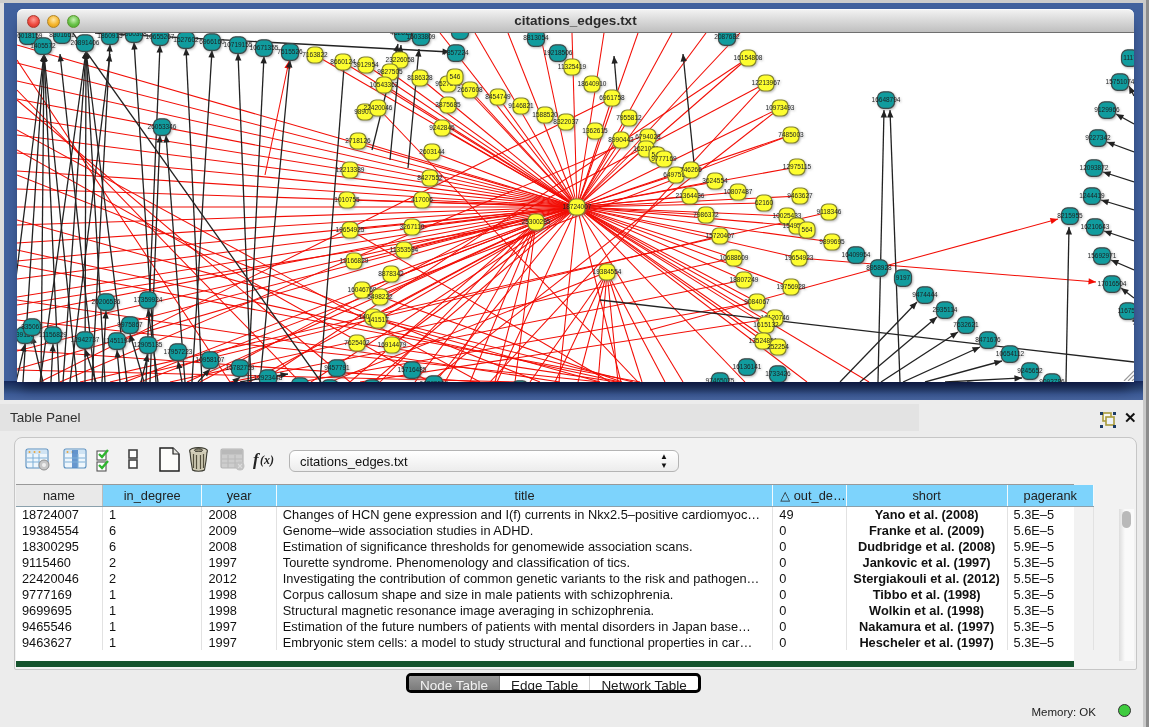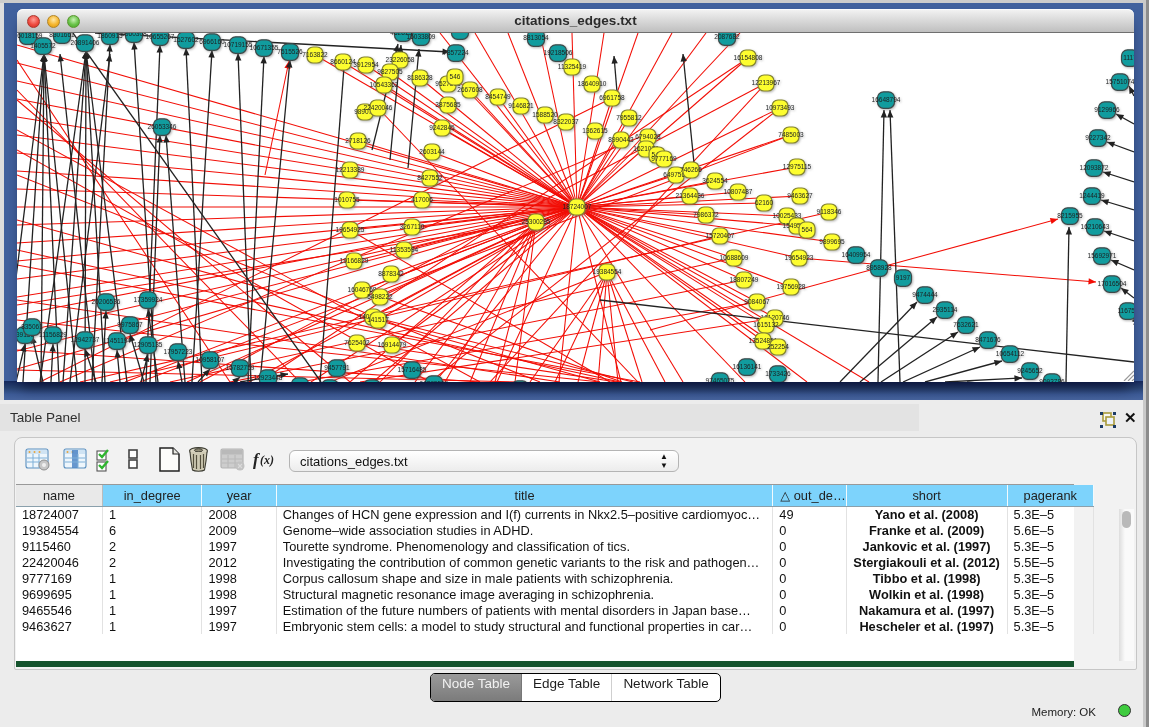--- a/index.html
+++ b/index.html
@@ -38,21 +38,21 @@
 th { height:21px; font-weight:normal; font-size:12.8px; color:#222; background:#7dd3fc;
    border-right:1px solid #f2fafd; border-bottom:1px solid #8aa0ac; padding:0; }
 th.c0 { background:#e9e9e9; border-right:1px solid #bbb; }
 td { height:16px; color:#111; padding:0 0 0 6px; white-space:nowrap; overflow:hidden; border-right:1px solid #e2e2e2; }
 td.c1,td.c2 { } 
 .c0 { width:86px; } .c1 { width:99px; } .c2 { width:74px; } .c3 { width:494px; }
 .c4 { width:73px; } .c5 { width:160px;margin-top:29px; } .c6 { width:86px; }
 td.c5 { text-align:center; padding:0;font-weight:bold; }
 #vscroll { position:absolute; left:1104px; top:71px; width:15px; height:152px; background:linear-gradient(90deg,#ddd,#fafafa 40%,#fafafa); }
 #vthumb { position:absolute; left:3px; top:2px; width:9px; height:17px; border-radius:5px; background:#b9b9b9; }
-#tabs { position:absolute; left:430px; top:273px; height:29px; display:flex; border:1px solid #000000; border-radius:5px; overflow:hidden; background:#fff; }
+#tabs { position:absolute; left:406px; top:273px; height:20px; display:flex; border:3px solid #000000; border-radius:5px; overflow:hidden; background:#fff; }
 #tabs div { padding:2px 11px 0 11px; font-size:13.5px; color:#1d1d1d; border-right:1px solid #cfcfcf; }
 #tabs div.sel { background:linear-gradient(#9a9a9a,#7b7b7b); color:#f2f2f2; border-right:1px solid #777; }
 #mem { position:absolute; right:50px; top:306px; font-size:11.5px; color:#222; }
 #memdot { position:absolute; right:15px; top:304px; width:13px; height:13px; border-radius:50%; background:#3ecb3e; border:1.5px solid #333; }
 #floaticon { position:absolute; left:1100px; top:8px; width:16px; height:16px; }
 .icon { display:inline-block; vertical-align:top; }
 #grip { position:absolute; left:1103px; top:360px; width:14px; height:12px; }
 </style></head>
 <body>
 <div id="top"></div>
@@ -806,20 +806,29 @@
 <tr>
               <td class="c0">19384554</td>
               <td class="c1">6</td>
               <td class="c2">2009</td>
               <td class="c3">Genome–wide association studies in ADHD.</td>
               <td class="c4">0</td>
               <td class="c5">Franke et al. (2009)</td>
               <td class="c6">5.6E–5</td>
             </tr>
 <tr>
+              <td class="c0">18300295</td>
+              <td class="c1">6</td>
+              <td class="c2">2008</td>
+              <td class="c3">Estimation of significance thresholds for genomewide association scans.</td>
+              <td class="c4">0</td>
+              <td class="c5">Dudbridge et al. (2008)</td>
+              <td class="c6">5.9E–5</td>
+            </tr>
+<tr>
               <td class="c0">9115460</td>
               <td class="c1">2</td>
               <td class="c2">1997</td>
               <td class="c3">Tourette syndrome. Phenomenology and classification of tics.</td>
               <td class="c4">0</td>
               <td class="c5">Jankovic et al. (1997)</td>
               <td class="c6">5.3E–5</td>
             </tr>
 <tr>
               <td class="c0">22420046</td>

